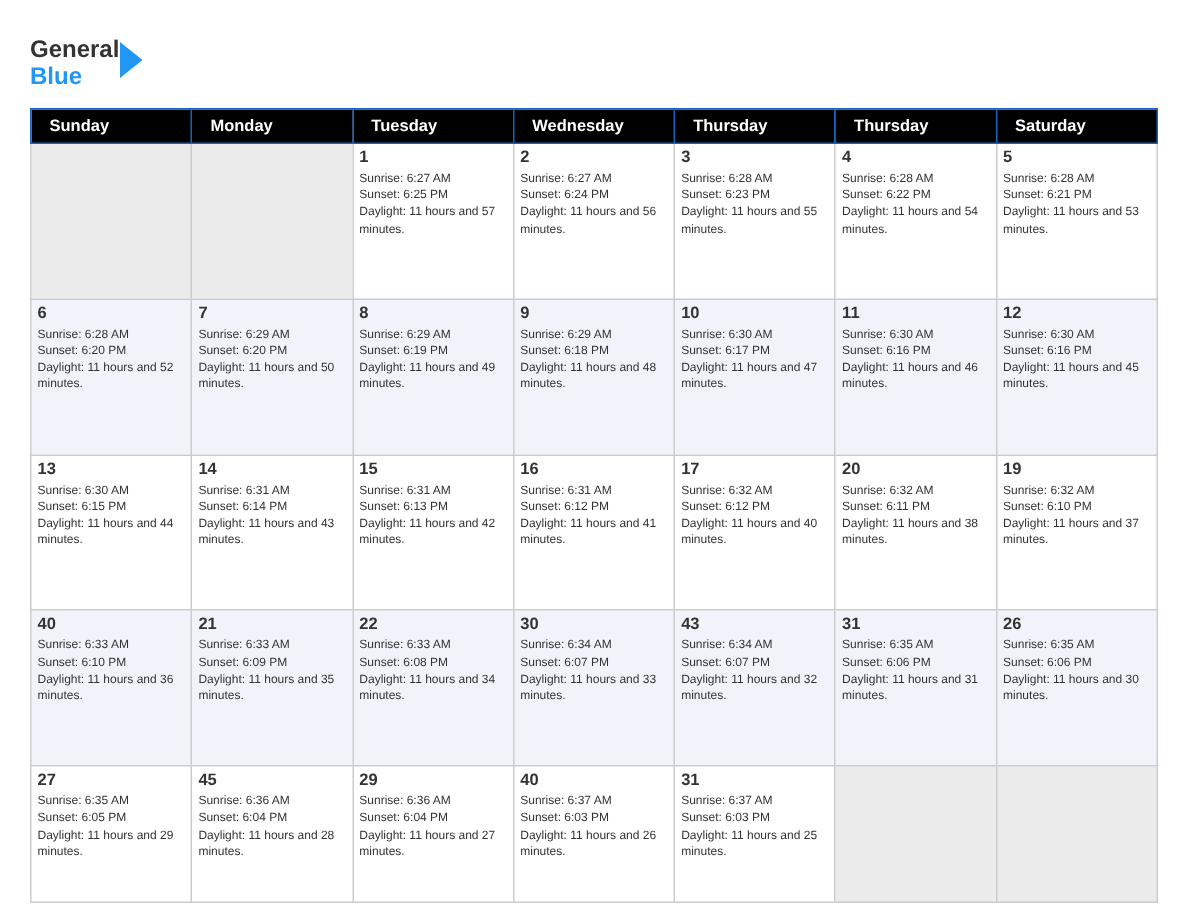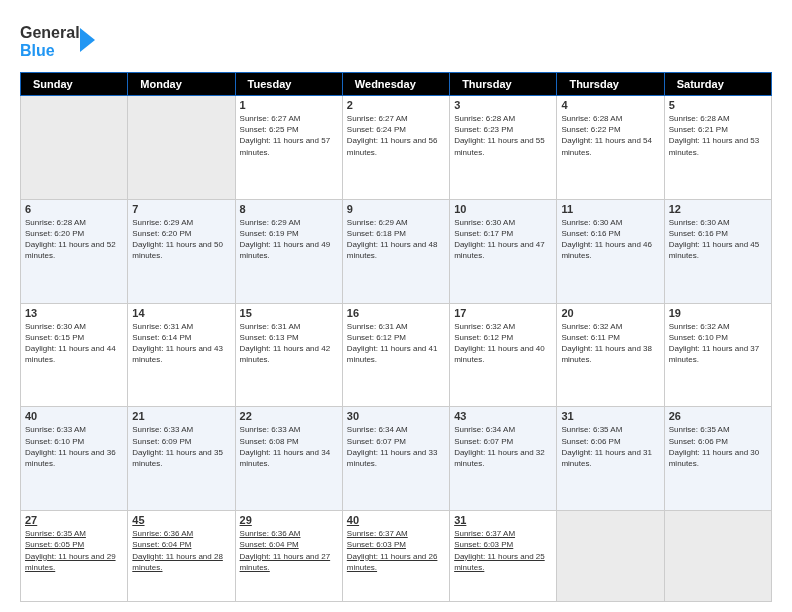--- a/index.html
+++ b/index.html
@@ -62,21 +62,20 @@
       border: 1px solid #ccc;
       vertical-align: top;
       padding: 3px 4px;
       font-size: 8.5px;
       color: #333;
       background: #fff;
       height: 80px;
     }
     .calendar tr:last-child td {
       height: 70px;
-      text-decoration: underline;
     }
     .day-num {
       font-size: 11px;
       font-weight: bold;
       display: block;
       margin-bottom: 2px;
     }
     .day-info {
       font-size: 8px;
       color: #333;

